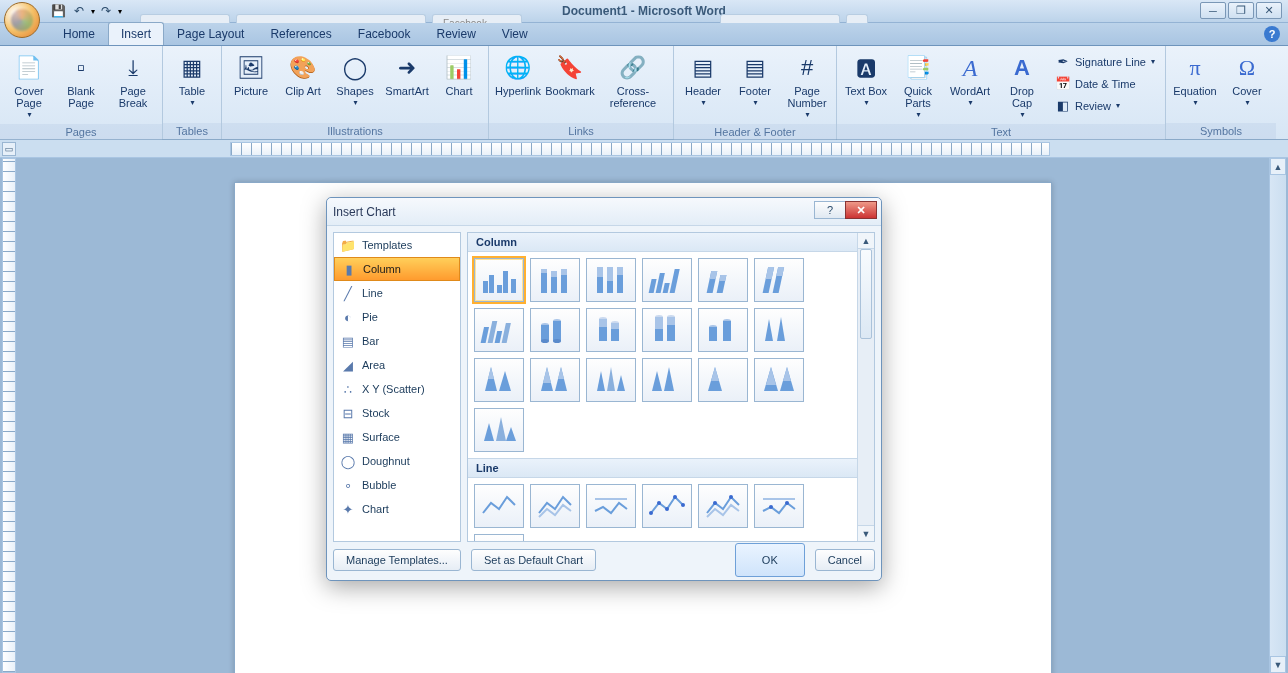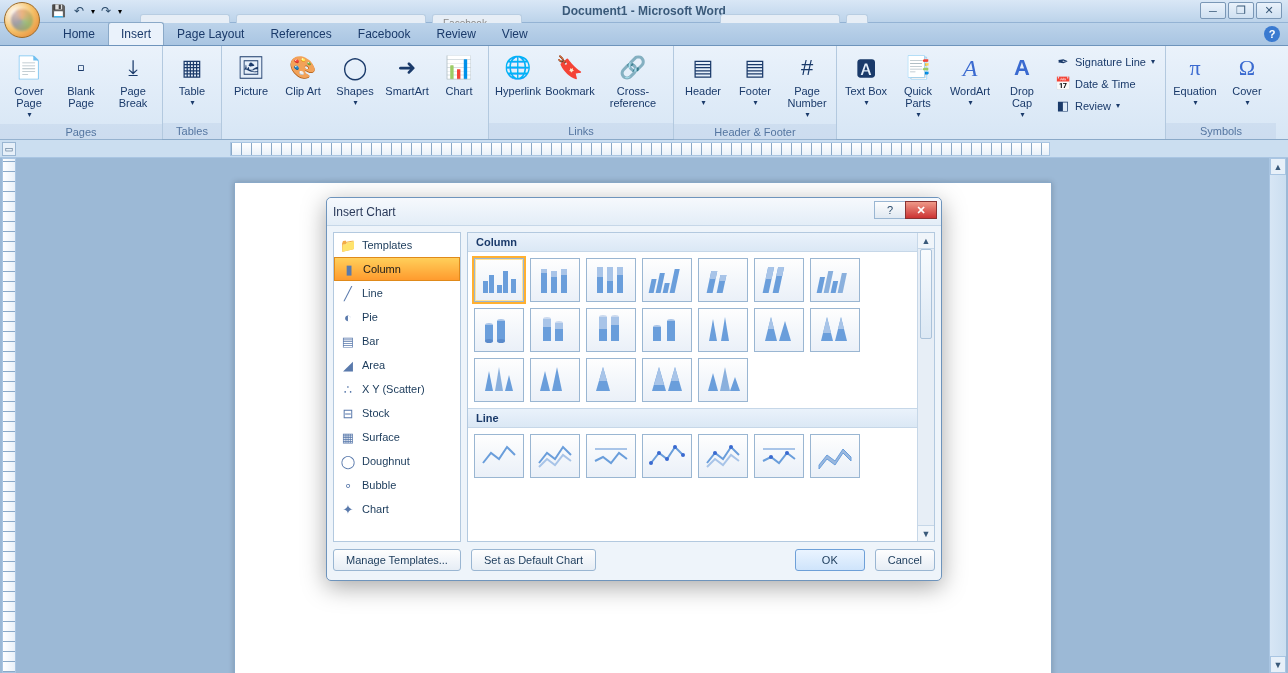--- a/index.html
+++ b/index.html
@@ -43,21 +43,21 @@
   .ruler-corner{position:absolute;left:2px;top:2px;width:14px;height:14px;background:#e7f0f9;border:1px solid #9ab6d2;display:flex;align-items:center;justify-content:center;font-size:9px;color:#3a5a7a}
   .hruler{position:absolute;left:230px;top:2px;width:820px;height:14px;background:linear-gradient(#fff,#e9f1f9);border:1px solid #a9c5e2}
   .doc-area{position:absolute;left:0;right:0;top:158px;bottom:0;background:#9cb9d6;}
   .vruler{position:absolute;left:2px;top:0;width:14px;bottom:0;background:linear-gradient(90deg,#fff,#e9f1f9);border:1px solid #a9c5e2}
   .page{position:absolute;left:234px;top:24px;width:818px;height:720px;background:#fff;border:1px solid #8aa9c8;box-shadow:0 0 6px rgba(0,0,0,.2)}
   .vscroll{position:absolute;right:2px;top:0;bottom:0;width:17px;background:linear-gradient(90deg,#d7e6f5,#cbdef0);border-left:1px solid #a9c5e2}
   .vscroll .up,.vscroll .dn{height:17px;background:#e7f0f9;border:1px solid #a9c5e2;display:flex;align-items:center;justify-content:center;color:#3a5a7a;font-size:9px}
   .vscroll .dn{position:absolute;bottom:0;left:0;right:0}
 
   
-  .dlg{position:absolute;left:326px;top:197px;width:616px;height:384px;background:#eef4fa;border:1px solid #6e94bc;box-shadow:0 6px 24px rgba(0,0,0,.35);border-radius:5px}
+  .dlg{position:absolute;left:326px;top:197px;width:556px;height:384px;background:#eef4fa;border:1px solid #6e94bc;box-shadow:0 6px 24px rgba(0,0,0,.35);border-radius:5px}
   .dlg-titlebar{height:28px;background:linear-gradient(#f6f9fd,#e3edf7);border-bottom:1px solid #c6d7e8;display:flex;align-items:center;padding:0 6px;border-radius:5px 5px 0 0;position:relative}
   .dlg-titlebar span{font-size:12px;color:#2a3a5a}
   .dlg-ctrls{position:absolute;right:4px;top:3px;display:flex}
   .dqbtn{width:32px;height:18px;background:linear-gradient(#fdfdfd,#e0e9f2);border:1px solid #9ab6d2;display:flex;align-items:center;justify-content:center;font-size:11px;color:#2a4a6a}
   .dxbtn{width:32px;height:18px;background:linear-gradient(#e98,#c33);border:1px solid #833;color:#fff;display:flex;align-items:center;justify-content:center;font-weight:bold;margin-left:-1px}
   .dlg-body{position:absolute;left:6px;right:6px;top:34px;bottom:38px;display:flex;gap:6px}
   .cat-list{width:128px;background:#fff;border:1px solid #b3c9df;overflow:hidden}
   .cat-item{display:flex;align-items:center;gap:6px;height:24px;padding:0 6px;color:#1a3a5a;border-bottom:0}
   .cat-item .ci{width:16px;height:16px;display:inline-flex;align-items:center;justify-content:center;color:#5a7aac;font-size:13px}
   .cat-item.sel{background:linear-gradient(#ffcf5a,#ff9b2e);color:#1a1a1a;border:1px solid #e08a1a}
@@ -69,21 +69,21 @@
   .csb .ar.bot{position:absolute;bottom:0;left:0;right:0;border-top:1px solid #c6d7e8;border-bottom:none}
   .sect-head{background:linear-gradient(#eaf2fb,#dbe8f5);padding:3px 8px;font-weight:bold;color:#1a3a6a;border-bottom:1px solid #c6d7e8;border-top:1px solid #c6d7e8}
   .sect-head:first-child{border-top:none}
   .thumb-grid{display:flex;flex-wrap:wrap;gap:6px;padding:6px}
   .thumb{width:50px;height:44px;background:linear-gradient(#fefefe,#eaf0f8);border:1px solid #9ab6d2;display:flex;align-items:center;justify-content:center}
   .thumb.sel{outline:2px solid #ffb030;box-shadow:0 0 0 1px #ffe29a inset}
   .thumb svg{width:40px;height:34px}
   .dlg-foot{position:absolute;left:6px;right:6px;bottom:6px;height:28px;display:flex;align-items:center;gap:10px}
   .push-right{margin-left:auto}
   .dbtn{height:22px;padding:0 12px;background:linear-gradient(#fefefe,#e6edf5);border:1px solid #9ab6d2;border-radius:3px;color:#1a3a5a;display:flex;align-items:center}
-  .dbtn.primary{background:linear-gradient(#eaf4ff,#cfe4fb);border-color:#6ea0d8;padding:4px 26px}
+  .dbtn.primary{background:linear-gradient(#eaf4ff,#cfe4fb);border-color:#6ea0d8;padding:16px 26px}
 
   
   .hruler::before{content:"";position:absolute;inset:0;background:
     repeating-linear-gradient(90deg,#8aa9c8 0,#8aa9c8 1px,transparent 1px,transparent 10px)}
   .vruler::before{content:"";position:absolute;inset:0;background:
     repeating-linear-gradient(0deg,#8aa9c8 0,#8aa9c8 1px,transparent 1px,transparent 10px)}
 
   .caret{font-size:8px;margin-left:1px}
 </style>
 </head>
@@ -174,20 +174,21 @@
         </div>
       <div class="rbtn">
           <div class="ic">➜</div>
           <span>SmartArt</span>
         </div>
       <div class="rbtn">
           <div class="ic">📊</div>
           <span>Chart</span>
         </div>
     </div>
+    <div class="group-label">Illustrations</div>
   </div>
 
   <div class="group">
     <div class="group-body">
       <div class="rbtn">
           <div class="ic">🌐</div>
           <span>Hyperlink</span>
         </div>
       <div class="rbtn">
           <div class="ic">🔖</div>
@@ -258,20 +259,21 @@
             <span class="si">📅</span>
             <span>Date &amp; Time</span>
           </div>
         <div class="srow">
             <span class="si">◧</span>
             <span>Review</span>
             <span class="caret">▾</span>
           </div>
       </div>
     </div>
+    <div class="group-label">Text</div>
   </div>
 
   <div class="group" style="border-right:none">
     <div class="group-body">
       <div class="rbtn">
           <div class="ic" style="font-family:serif;color:#3a6ad0">π</div>
           <span>Equation</span>
           <small class="caret">▾</small>
         </div>
       <div class="rbtn">

